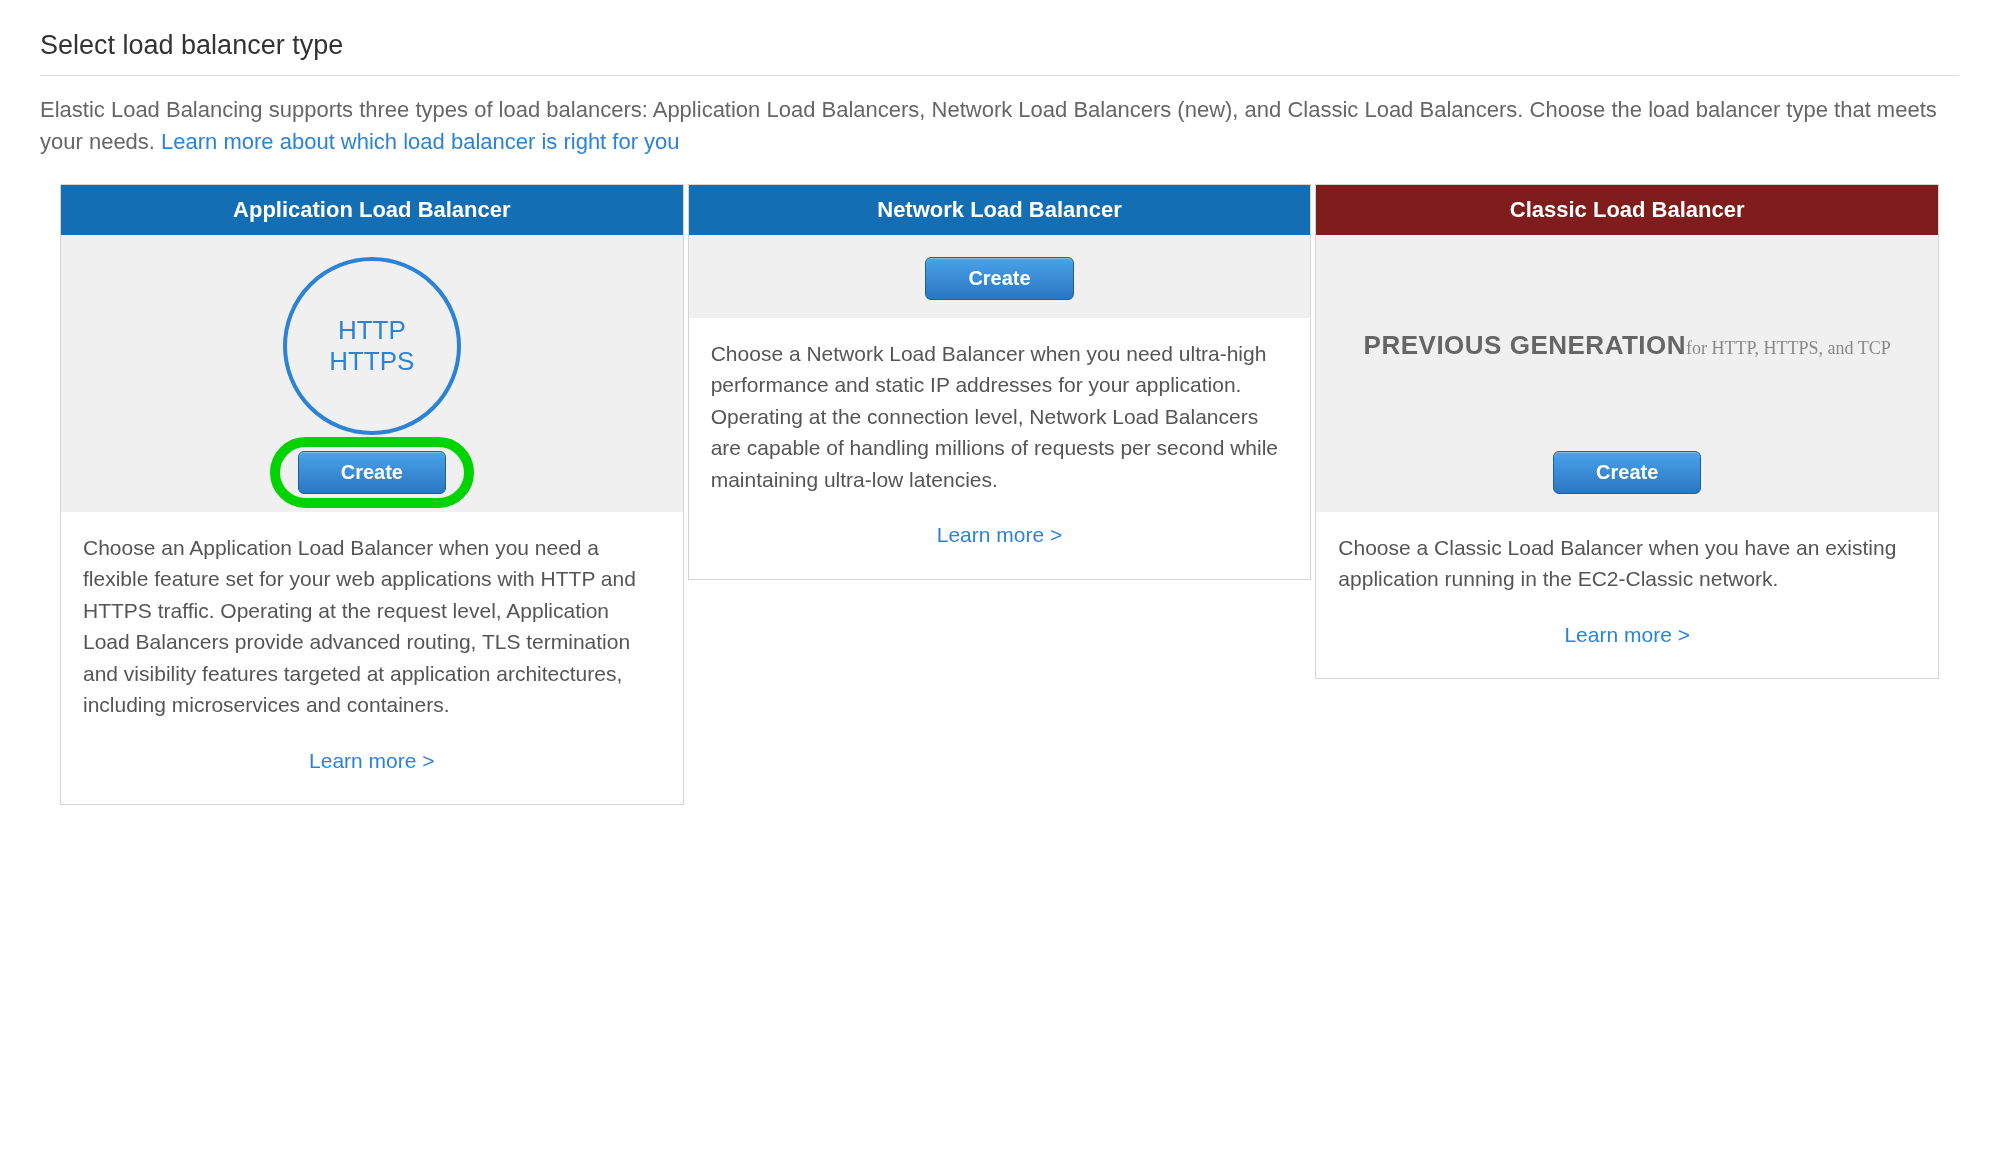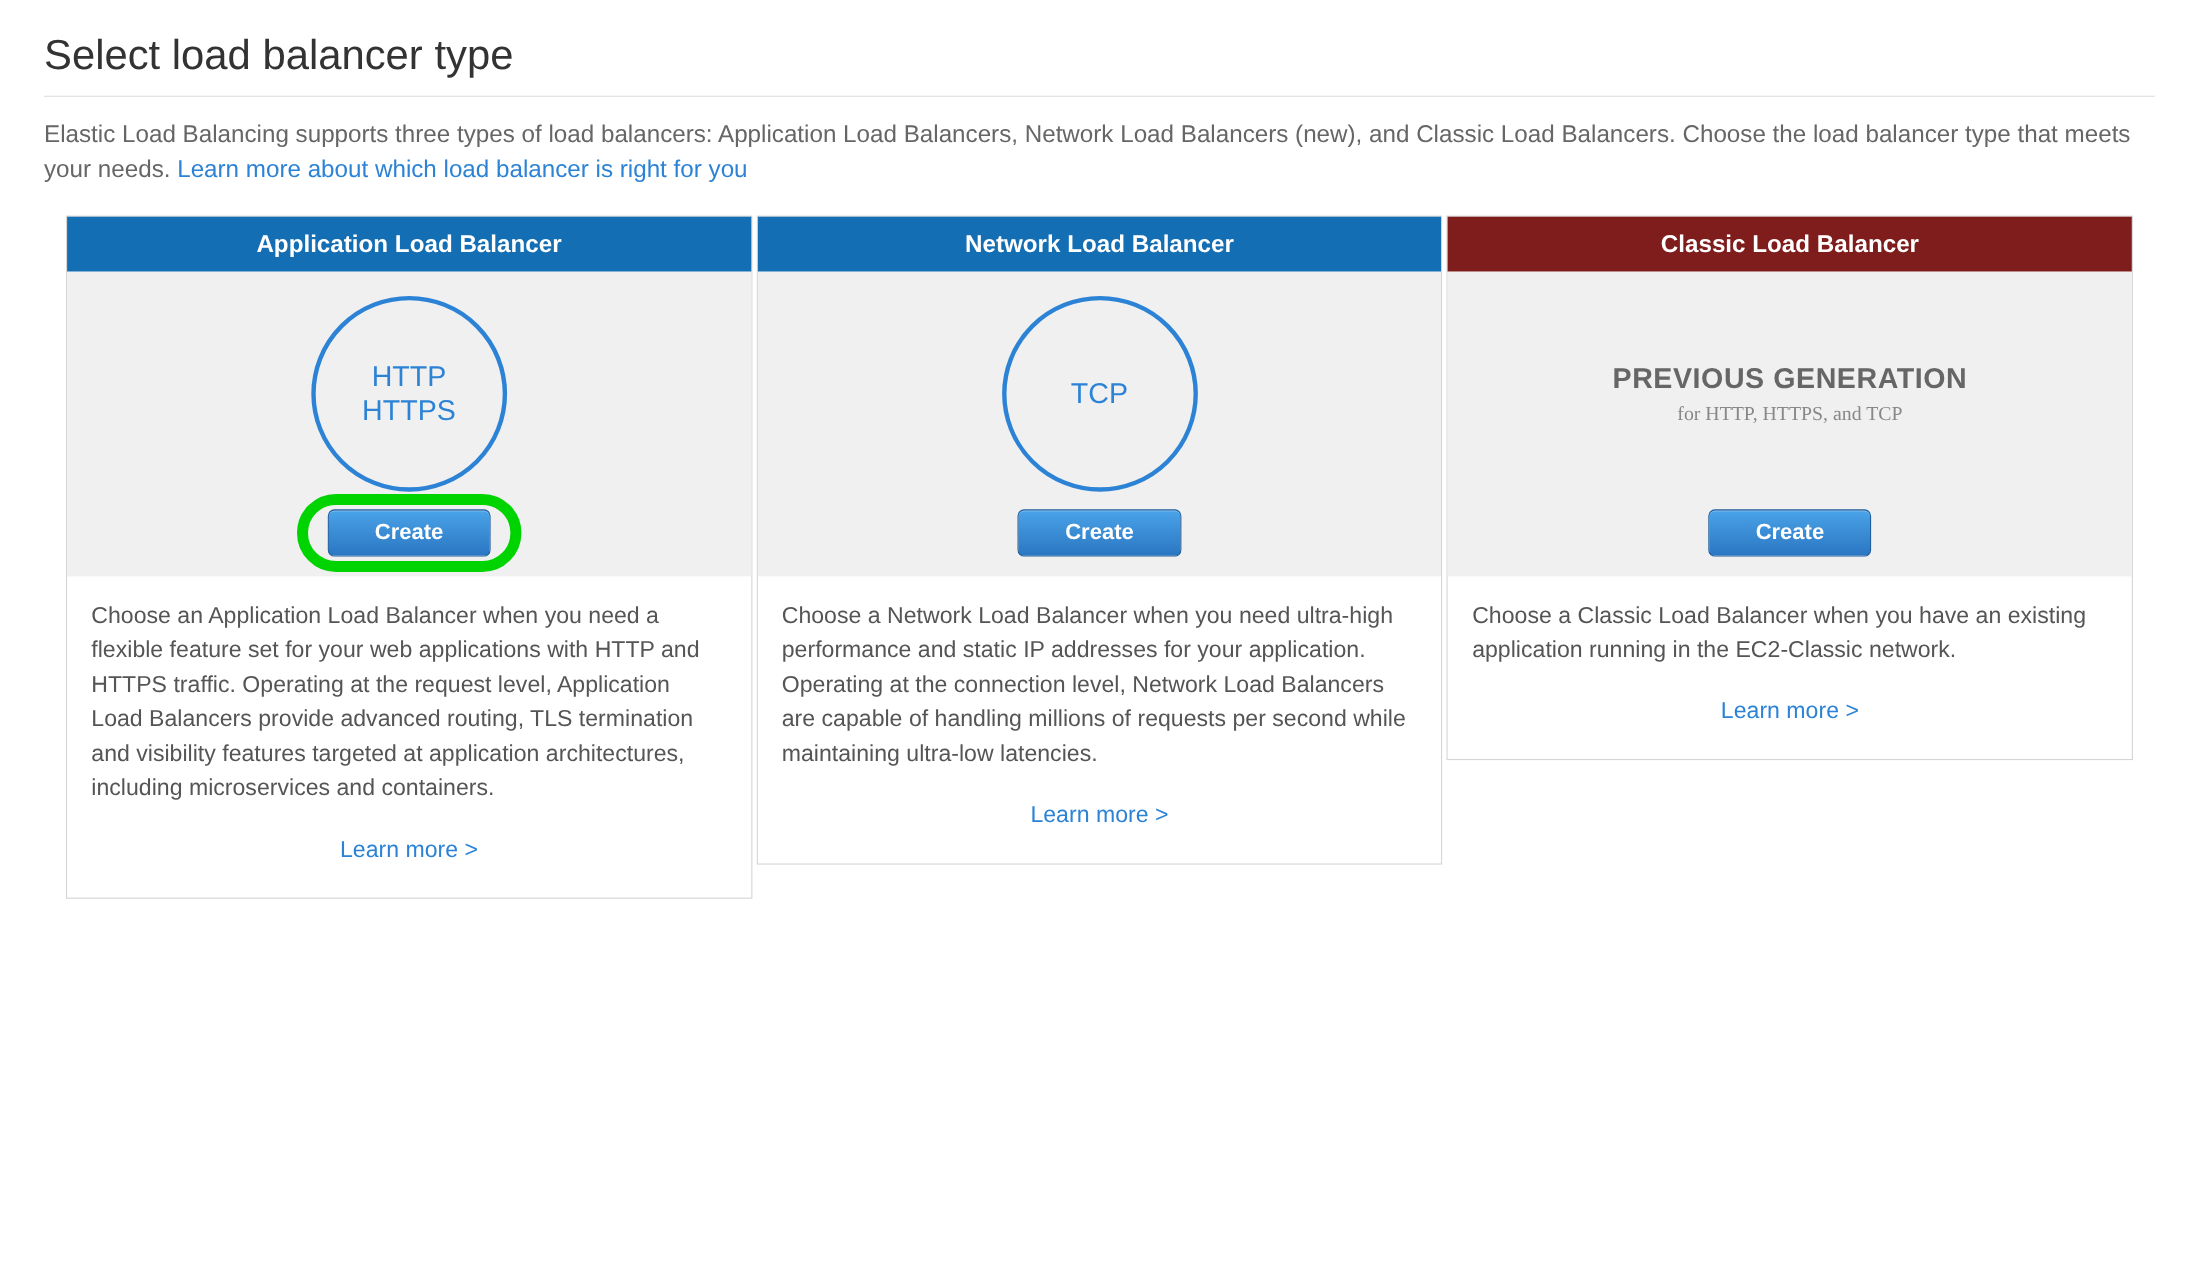--- a/index.html
+++ b/index.html
@@ -3,21 +3,21 @@
   <meta charset="utf-8">
   <style>
     * { box-sizing: border-box; margin: 0; padding: 0; }
     body {
       font-family: "Helvetica Neue", Helvetica, Arial, sans-serif;
       background: #fff;
       padding: 30px 40px;
       color: #444;
     }
     .page-title {
-      font-size: 38px;
+      font-size: 27px;
       font-weight: 300;
       color: #333;
       margin-bottom: 14px;
     }
     .divider {
       border: none;
       border-top: 1px solid #ddd;
       margin-bottom: 18px;
     }
     .intro-text {
@@ -69,21 +69,20 @@
       align-items: center;
       justify-content: center;
       color: #2c83d6;
       font-size: 26px;
       line-height: 1.2;
       margin-bottom: 16px;
     }
     .prev-gen {
       height: 178px;
       display: flex;
-      flex-direction: column;
       align-items: center;
       justify-content: center;
       text-align: left;
       margin-bottom: 16px;
     }
     .prev-gen-title {
       font-size: 26px;
       font-weight: 700;
       color: #666;
       letter-spacing: 0.5px;
@@ -161,23 +160,20 @@
     </div>
     <div class="card-body">
       <span>Choose an Application Load Balancer when you need a flexible feature set for your web applications with HTTP and HTTPS traffic. Operating at the request level, Application Load Balancers provide advanced routing, TLS termination and visibility features targeted at application architectures, including microservices and containers.</span>
       <a href="#" class="learn-more">Learn more &gt;</a>
     </div>
   </div>
 
   <div class="card">
     <div class="card-header primary">Network Load Balancer</div>
     <div class="card-visual">
-      <div class="protocol-circle">
-        <span>TCP</span>
-      </div>
       <button class="create-btn">Create</button>
     </div>
     <div class="card-body">
       <span>Choose a Network Load Balancer when you need ultra-high performance and static IP addresses for your application. Operating at the connection level, Network Load Balancers are capable of handling millions of requests per second while maintaining ultra-low latencies.</span>
       <a href="#" class="learn-more">Learn more &gt;</a>
     </div>
   </div>
 
   <div class="card">
     <div class="card-header secondary">Classic Load Balancer</div>

